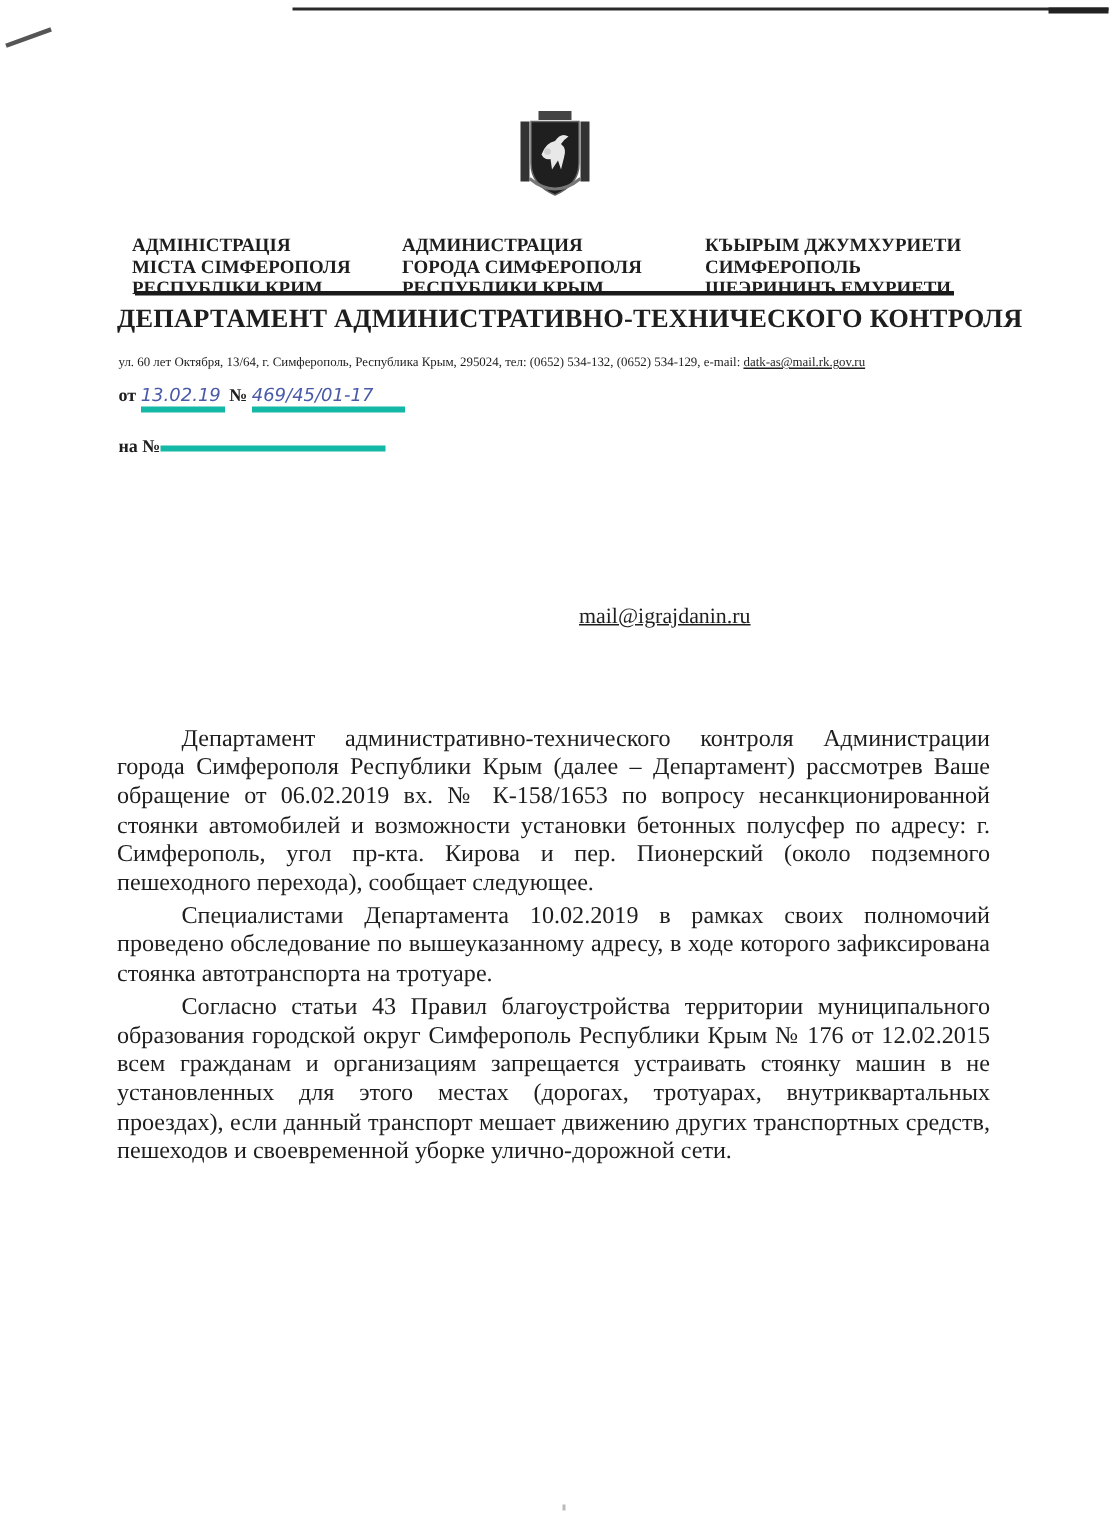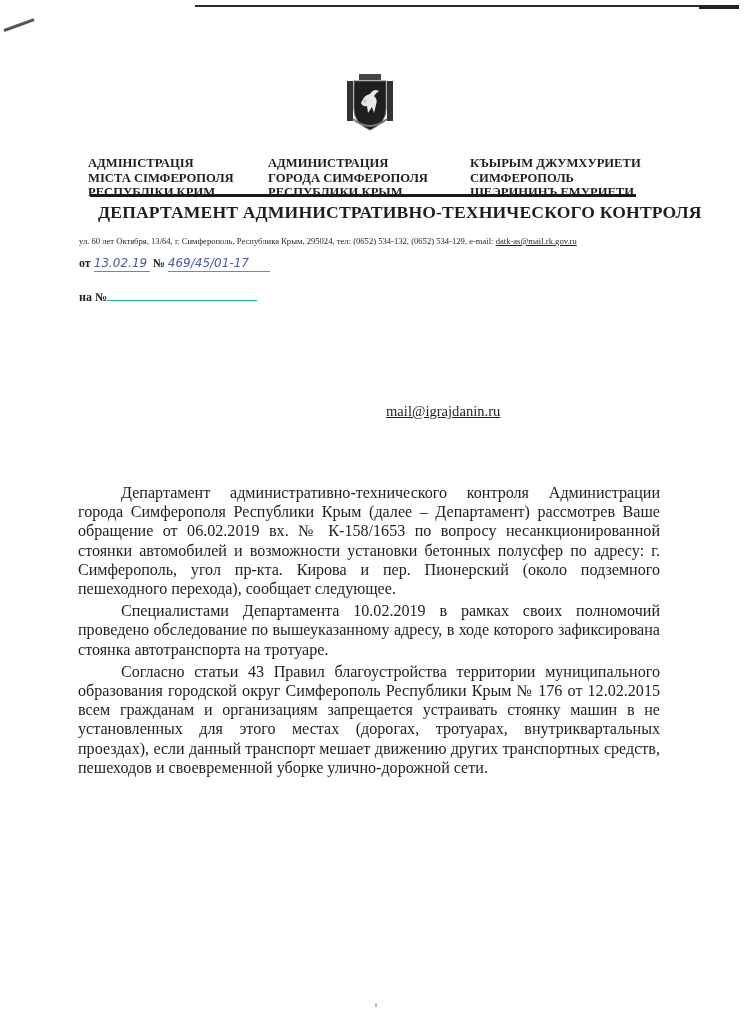--- a/index.html
+++ b/index.html
@@ -11,26 +11,26 @@
     .scan-top-line::after { content: ""; position: absolute; right: 0; top: 0; width: 40px; height: 4px; background: #222; }
     .scan-slash { position: absolute; left: 4px; top: 29px; width: 32px; height: 3px; background: #555; transform: rotate(-20deg); transform-origin: left center; }
     .emblem { position: absolute; left: 345px; top: 73px; width: 50px; height: 60px; }
     .header-cols { position: absolute; top: 144px; left: 70px; width: 600px; height: 46px; }
     .hcol { position: absolute; top: 12px; text-align: left; font-weight: bold; font-size: 12.6px; line-height: 14.5px; white-space: nowrap; }
     .hcol .l { display: block; }
     .hcol-ua { left: 18px; width: 160px; }
     .hcol-ru { left: 198px; width: 180px; }
     .hcol-ct { left: 400px; width: 200px; }
     .rule-thick { position: absolute; left: 90px; top: 194px; width: 546px; height: 3px; background: #1a1a1a; }
-    .dept-title { position: absolute; left: 78px; top: 202px; width: 600px; font-weight: bold; font-size: 17.6px; letter-spacing: 0.15px; white-space: nowrap; margin-left: 20px; }
+    .dept-title { position: absolute; left: 78px; top: 202px; width: 600px; font-weight: bold; font-size: 17.6px; letter-spacing: 0.15px; white-space: nowrap; }
     .address { position: absolute; left: 79px; top: 236px; width: 620px; font-size: 8.6px; white-space: nowrap; }
     .address .email-link { text-decoration: underline; }
     .ref-line { position: absolute; left: 79px; top: 256px; font-weight: bold; font-size: 12px; white-space: nowrap; }
     .hand { font-family: "DejaVu Sans", sans-serif; font-style: italic; font-weight: normal; color: #4a5aa8; font-size: 12px; }
-    .blank { display: inline-block; border-bottom: 1px solid #14b8a6; vertical-align: baseline; }
+    .blank { display: inline-block; border-bottom: 4px solid #14b8a6; vertical-align: baseline; }
     .blank-date { width: 56px; }
     .blank-num { width: 102px; }
     .blank-na { width: 150px; }
     .na-line { position: absolute; left: 79px; top: 290px; font-weight: bold; font-size: 12px; white-space: nowrap; }
     .recipient { position: absolute; left: 386px; top: 403px; font-size: 14.6px; text-decoration: underline; }
     .body-text { position: absolute; left: 78px; top: 483px; width: 582px; font-size: 16.1px; line-height: 19.2px; text-align: justify; }
     .body-text p { margin: 0 0 3px 0; text-indent: 43px; text-align: justify; text-align-last: auto; }
     .scan-speck { position: absolute; left: 375px; top: 1003px; width: 2px; height: 4px; background: #bbb; }
   </style>
 </head>

